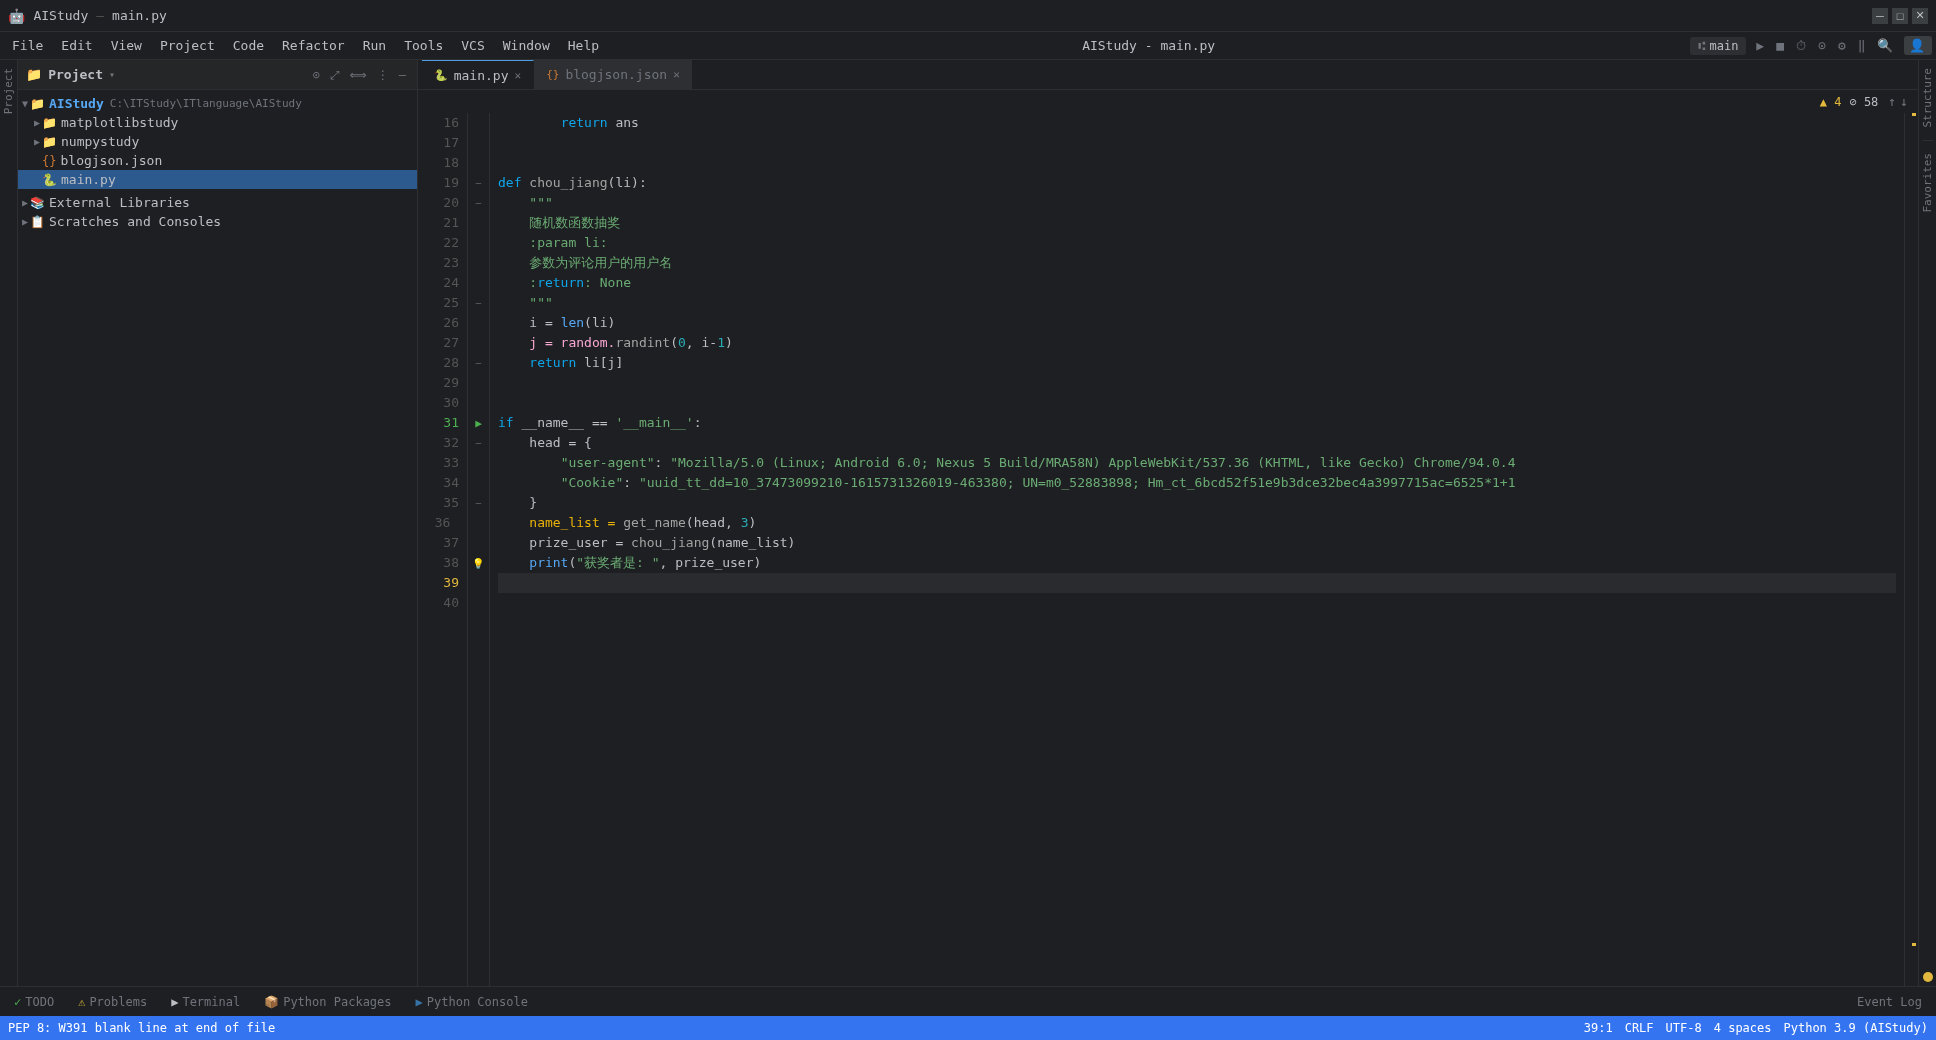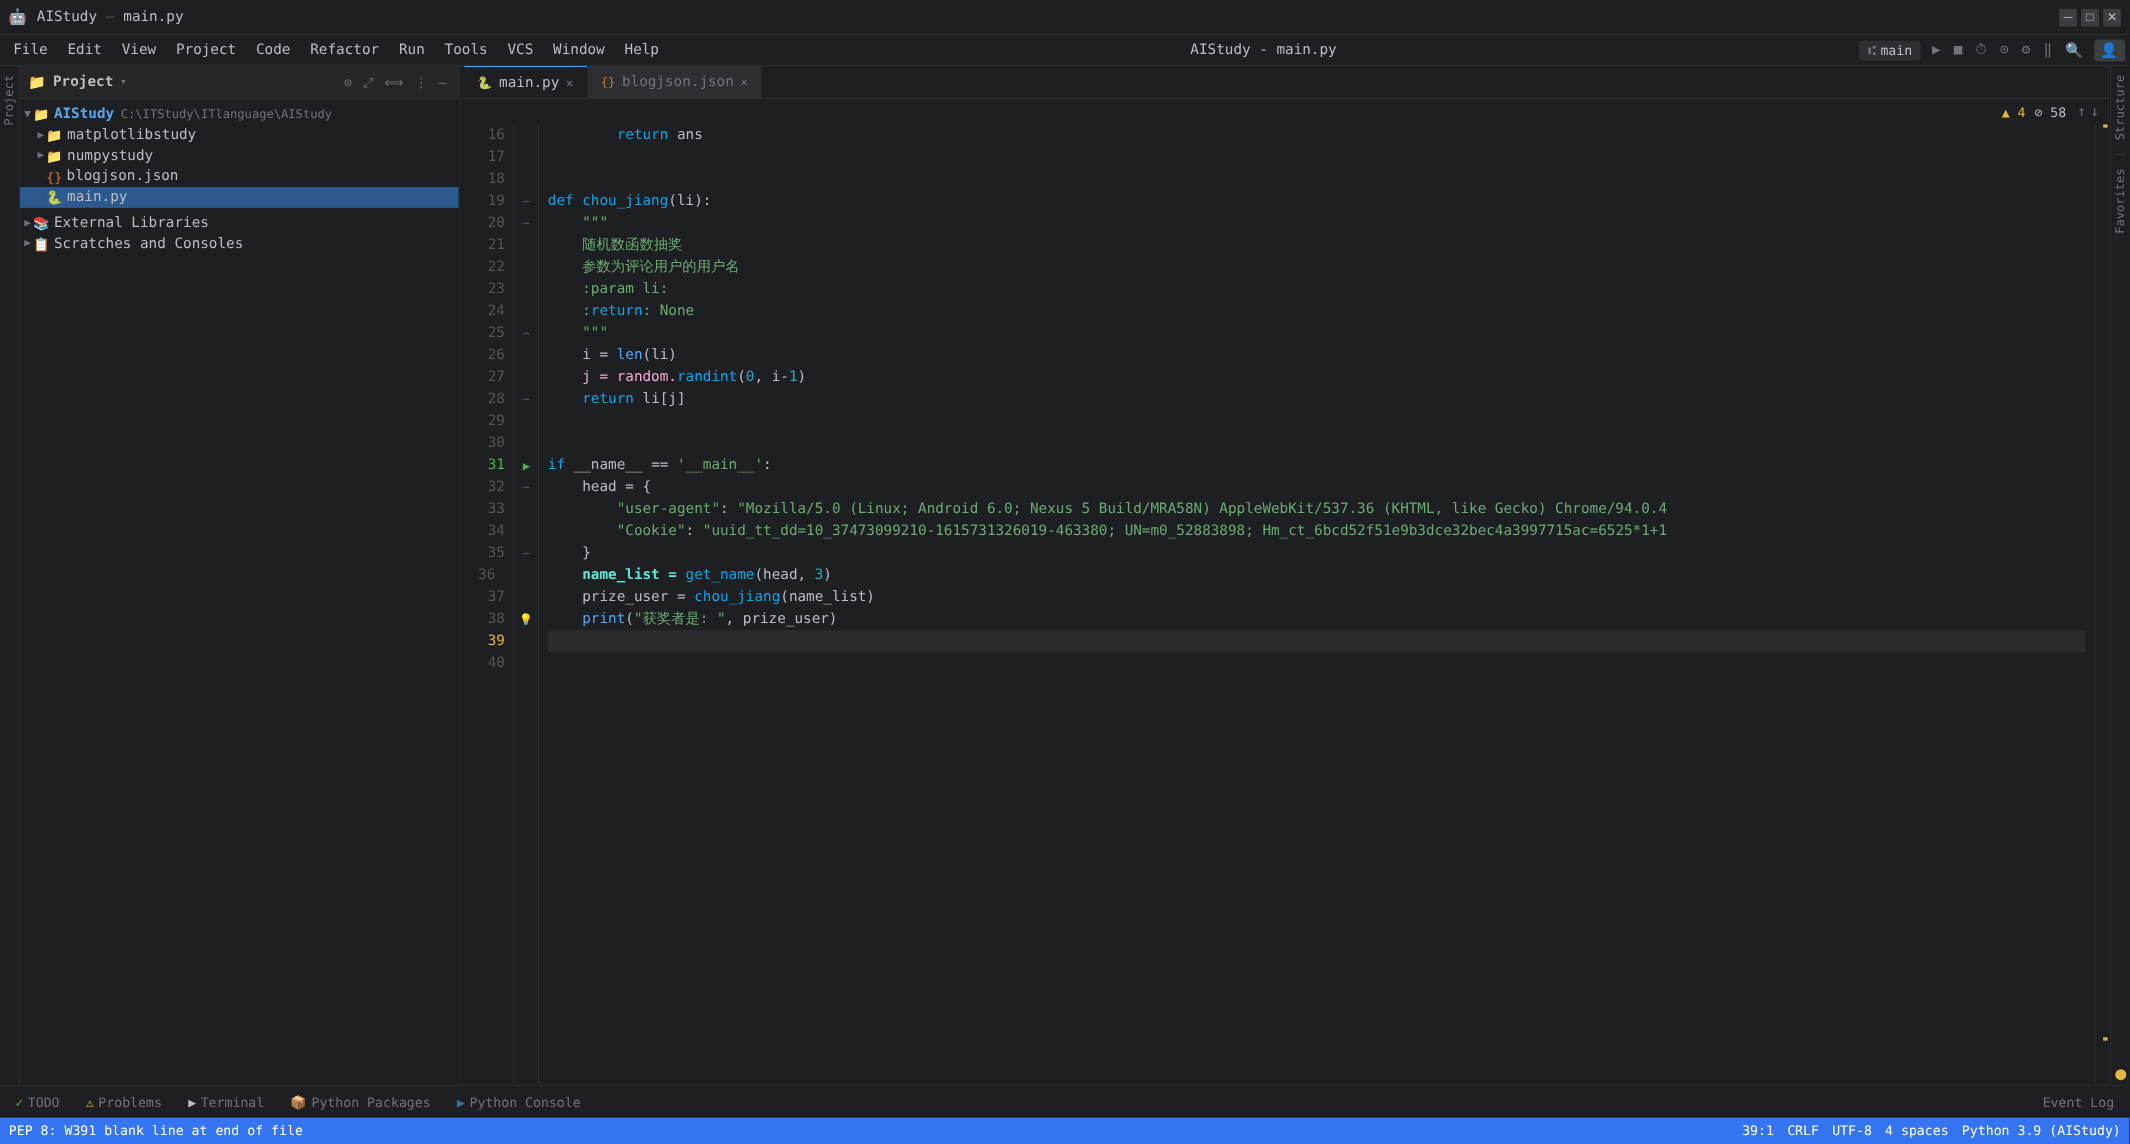--- a/index.html
+++ b/index.html
@@ -232,21 +232,21 @@
       white-space: pre;
       display: flex;
       align-items: center;
       min-height: 20px;
       position: relative;
     }
     .code-line.active-line { background: #2a2b2e; }
 
     
     .kw { color: #0ea5e9; }
-    .fn { color: #0ea5e9; }
+    .fn { color: #a3a3a3; }
     .str { color: #6aab73; }
     .num { color: #2aacb8; }
     .builtin { color: #56a8f5; }
 
     
     #bottom-tabs {
       display: flex;
       align-items: center;
       background: #1e1f22;
       height: 30px;
@@ -538,28 +538,28 @@
 
         <div class="code-line">
           <span class="str">    """</span>
         </div>
 
         <div class="code-line">
           <span class="str">    随机数函数抽奖</span>
         </div>
 
         <div class="code-line">
+          <span class="str">    :param li:</span>
+        </div>
+
+        <div class="code-line">
           <span class="str">    参数为评论用户的用户名</span>
         </div>
 
         <div class="code-line">
-          <span class="str">    :param li:</span>
-        </div>
-
-        <div class="code-line">
           <span class="str">    :</span><span class="kw">return</span><span class="str">: None</span>
         </div>
 
         <div class="code-line">
           <span class="str">    """</span>
         </div>
 
         <div class="code-line">
           <span style="color:#bcbec4;">    i = </span><span class="builtin">len</span><span style="color:#bcbec4;">(li)</span>
         </div>
@@ -590,21 +590,21 @@
 
         <div class="code-line">
           <span style="color:#bcbec4;">        </span><span class="str">"Cookie"</span><span style="color:#bcbec4;">: </span><span class="str">"uuid_tt_dd=10_37473099210-1615731326019-463380; UN=m0_52883898; Hm_ct_6bcd52f51e9b3dce32bec4a3997715ac=6525*1+1</span>
         </div>
 
         <div class="code-line">
           <span style="color:#bcbec4;">    }</span>
         </div>
 
         <div class="code-line">
-          <span style="color:#5eead4;font-weight:bold;">    name_list = </span><span class="fn">get_name</span><span style="color:#bcbec4;">(head, </span><span class="num">3</span><span style="color:#bcbec4;">)</span>
+          <span style="color:#eab308;">    name_list = </span><span class="fn">get_name</span><span style="color:#bcbec4;">(head, </span><span class="num">3</span><span style="color:#bcbec4;">)</span>
         </div>
 
         <div class="code-line">
           <span style="color:#bcbec4;">    prize_user = </span><span class="fn">chou_jiang</span><span style="color:#bcbec4;">(name_list)</span>
         </div>
 
         <div class="code-line">
           <span style="color:#bcbec4;">    </span><span class="builtin">print</span><span style="color:#bcbec4;">(</span><span class="str">"获奖者是: "</span><span style="color:#bcbec4;">, prize_user)</span>
         </div>
 

